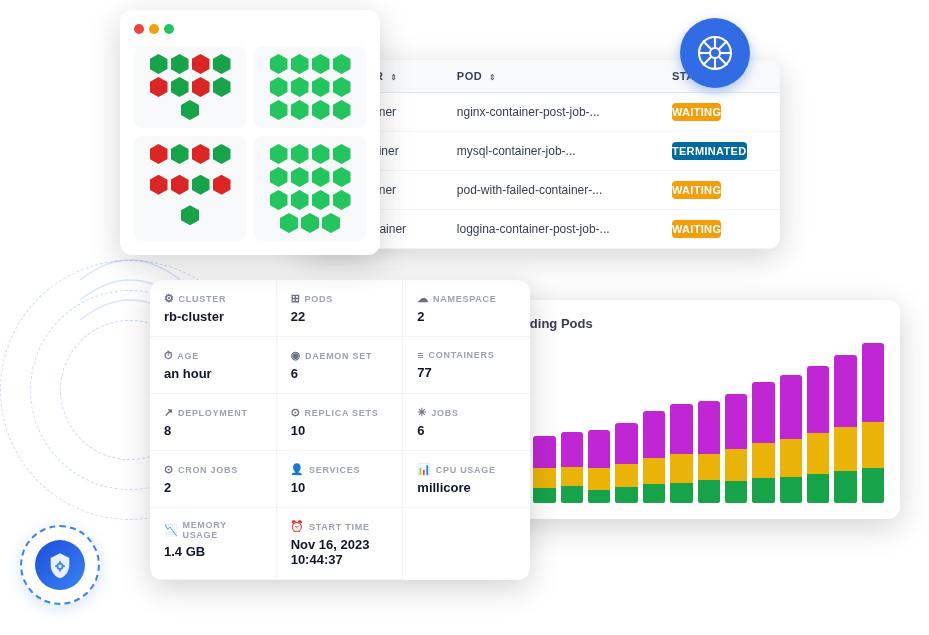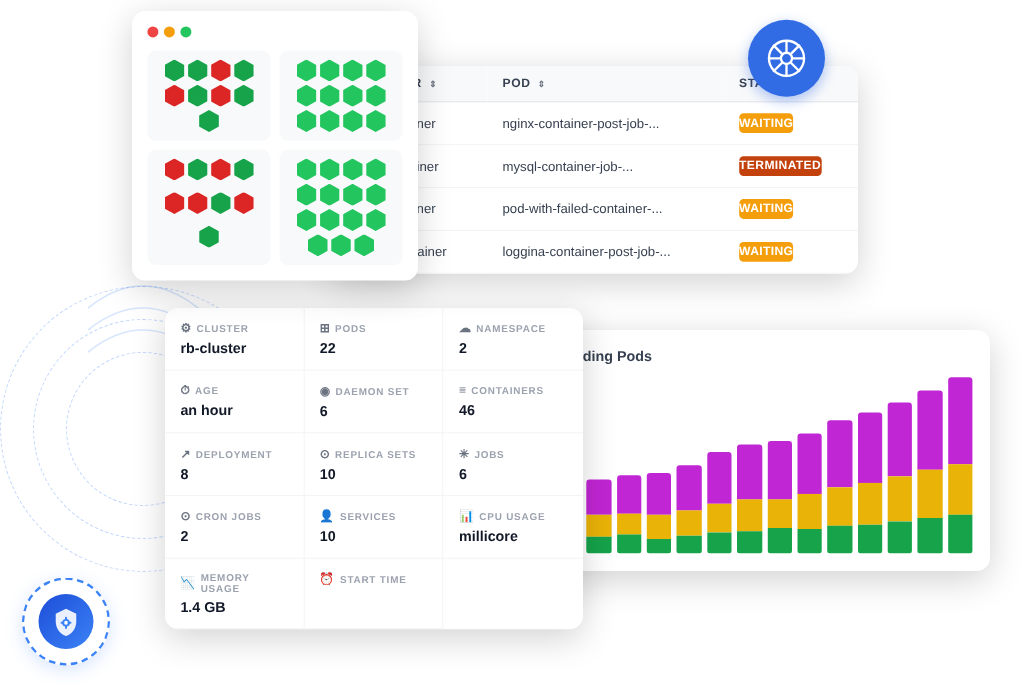--- a/index.html
+++ b/index.html
@@ -100,21 +100,21 @@
     }
     .badge {
       display: inline-block;
       padding: 3px 0;
       border-radius: 4px;
       font-size: 11px;
       font-weight: 700;
       letter-spacing: 0.03em;
     }
     .badge-waiting { background: #f59e0b; color: #fff; }
-    .badge-terminated { background: #c2410c; color: #fff; }
+    .badge-terminated { background: #0369a1; color: #fff; }
 
     
     .k8s-logo {
       position: absolute;
       top: 18px;
       left: 680px;
       width: 70px;
       height: 70px;
       background: #326ce5;
       border-radius: 50%;
@@ -407,21 +407,21 @@
       <div class="cluster-cell">
         <div class="cluster-cell-label"><span class="icon-sm">⏱</span> AGE</div>
         <div class="cluster-cell-value">an hour</div>
       </div>
       <div class="cluster-cell">
         <div class="cluster-cell-label"><span class="icon-sm">◉</span> DAEMON SET</div>
         <div class="cluster-cell-value">6</div>
       </div>
       <div class="cluster-cell">
         <div class="cluster-cell-label"><span class="icon-sm">≡</span> CONTAINERS</div>
-        <div class="cluster-cell-value">46</div>
+        <div class="cluster-cell-value">77</div>
       </div>
       <div class="cluster-cell">
         <div class="cluster-cell-label"><span class="icon-sm">↗</span> DEPLOYMENT</div>
         <div class="cluster-cell-value">8</div>
       </div>
       <div class="cluster-cell">
         <div class="cluster-cell-label"><span class="icon-sm">⊙</span> REPLICA SETS</div>
         <div class="cluster-cell-value">10</div>
       </div>
       <div class="cluster-cell">
@@ -439,20 +439,21 @@
       <div class="cluster-cell">
         <div class="cluster-cell-label"><span class="icon-sm">📊</span> CPU USAGE</div>
         <div class="cluster-cell-value">millicore</div>
       </div>
       <div class="cluster-cell">
         <div class="cluster-cell-label"><span class="icon-sm">📉</span> MEMORY USAGE</div>
         <div class="cluster-cell-value">1.4 GB</div>
       </div>
       <div class="cluster-cell">
         <div class="cluster-cell-label"><span class="icon-sm">⏰</span> START TIME</div>
+        <div class="cluster-cell-value">Nov 16, 2023 10:44:37</div>
       </div>
     </div>
 </div>
 
 <div class="chart-card">
   <div class="chart-title">Pending Pods</div>
   <div class="bar-chart" id="bar-chart">
   <div class="bar-group">
         <div class="bar-stack" style="height: 36.3636%; width: 100%; display: flex; flex-direction: column; justify-content: flex-end;">
           <div class="bar-segment" style="background: rgb(192, 38, 211); height: 18.1818px; flex: 20 1 0%; border-radius: 3px 3px 0px 0px;"></div>

